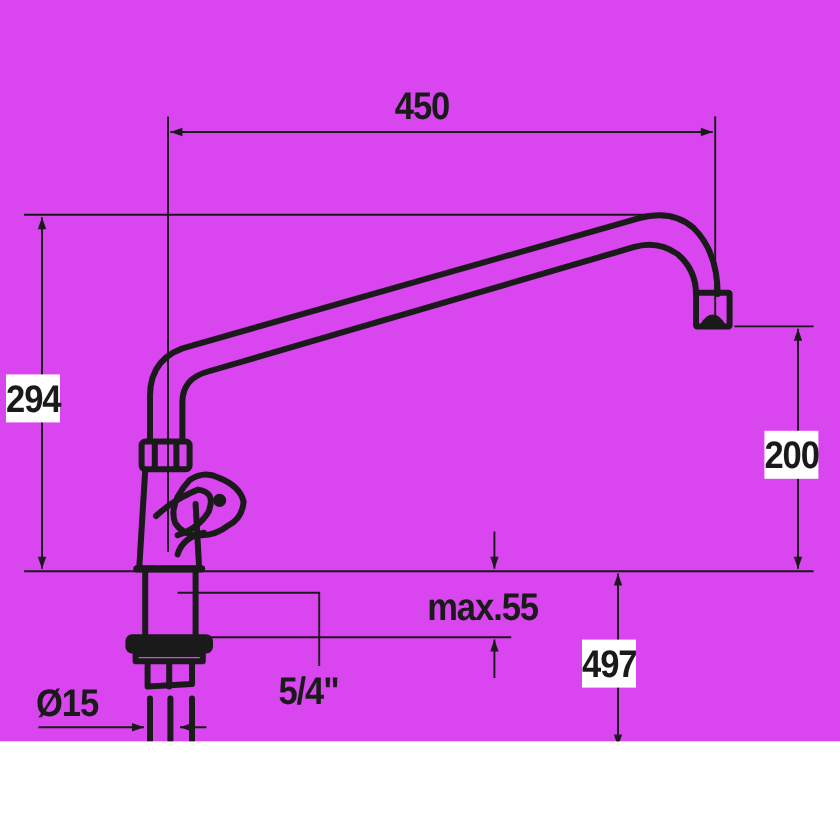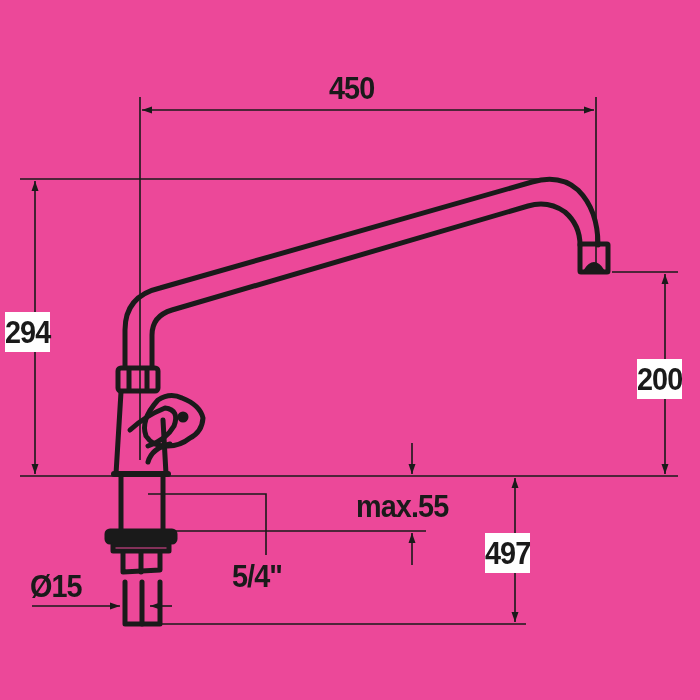--- a/index.html
+++ b/index.html
@@ -1,16 +1,16 @@
 <!DOCTYPE html>
 <html><head>
   <meta charset="utf-8">
   <style>
     html, body { margin: 0; padding: 0; background: #ffffff; }
-    .canvas { position: relative; width: 700px; height: 700px; background: #ec4899; overflow: hidden; }
+    .canvas { position: relative; width: 700px; height: 618px; background: #d946ef; overflow: hidden; }
     svg { position: absolute; left: 0; top: 0; }
     .dim-label {
       position: absolute;
       font-family: "Liberation Sans", sans-serif;
       font-weight: bold;
       color: #1a1a1a;
       line-height: 1;
       white-space: nowrap;
       background: transparent;
     }

